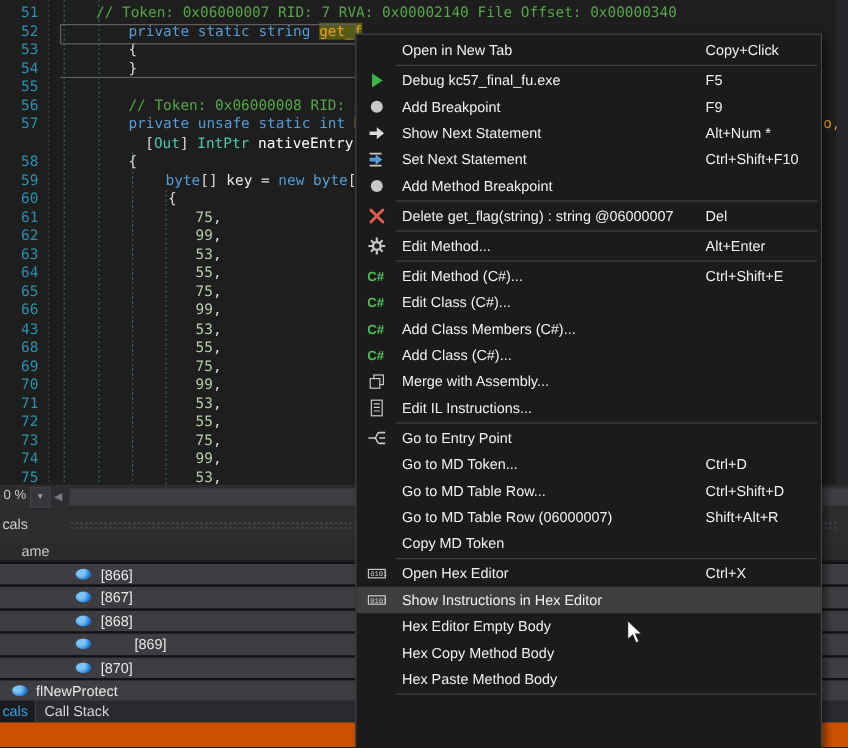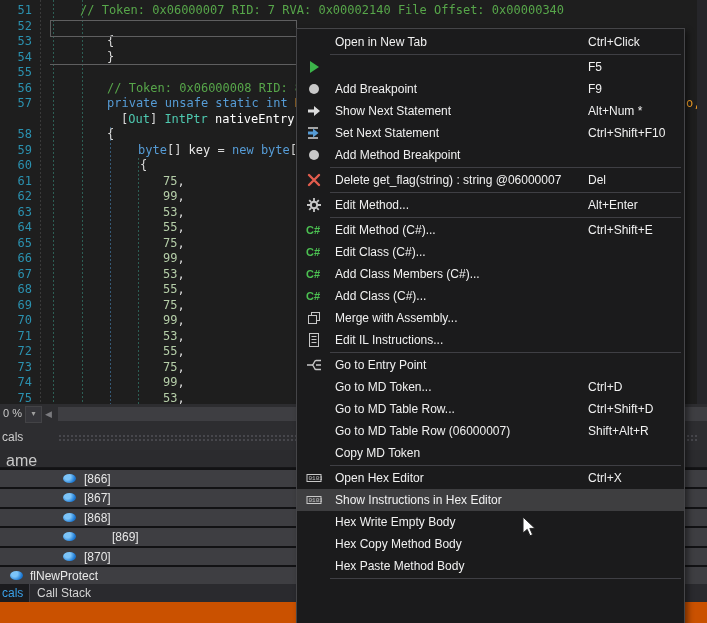--- a/index.html
+++ b/index.html
@@ -35,21 +35,21 @@
     border:1px solid #434346;color:#A0A0A0;font-size:8px;text-align:center;line-height:14px;}
   .hs-arrow{position:absolute;left:45px;top:5px;font-size:9px;color:#7A7A7E;}
   .hs-track{position:absolute;left:58px;top:3px;width:649px;height:14px;background:#3E3E42;}
   
   .locals-title{position:absolute;left:0;top:424px;width:707px;height:26px;background:#2D2D30;}
   .locals-title-text{position:absolute;left:2px;top:6px;font-size:12px;color:#CCCCCC;}
   .locals-dots{position:absolute;left:58px;top:10px;width:640px;height:7px;
     background-image:radial-gradient(#47474C 1px,transparent 1px);background-size:4px 4px;}
   .locals-header{position:absolute;left:0;top:450px;width:707px;height:17px;background:#2B2B2E;
     border-bottom:1px solid #161618;}
-  .locals-header-text{position:absolute;left:6px;top:2px;font-size:16px;color:#C8C8C8;}
+  .locals-header-text{position:absolute;left:18px;top:2px;font-size:12px;color:#C8C8C8;}
   .locals-rows{position:absolute;left:0;top:468px;width:707px;}
   .locals-row{position:relative;width:707px;height:19.4px;box-sizing:border-box;
     background:var(--row-bg,#3E3E42);border-top:2px solid #121214;}
   .row-icon{position:absolute;top:4px;width:13px;height:9px;border-radius:50%;
     background:radial-gradient(circle at 35% 30%,#7CC4F8 0 30%,#1E7AD4 70%,#0E5AA8 100%);}
   .row-label{position:absolute;top:2px;font-size:12px;color:#E8E8E8;}
   
   .tabbar{position:absolute;left:0;top:584px;width:707px;height:18px;background:#2A2A2E;}
   .tab-active{position:absolute;left:0;top:0;height:18px;padding:0 6px 0 2px;background:#1B1B1E;
     border-right:1px solid #3F3F46;color:var(--tab-blue,#3AA0E8);font-size:12px;line-height:18px;}
@@ -78,37 +78,37 @@
 
   <div class="editor">
     <div class="guide" style="left:40px;top:0;height:404px;background:repeating-linear-gradient(to bottom,#3A3A3A 0 2px,transparent 2px 4px);"></div>
     <div class="guide" style="left:53px;top:0;height:404px;background:repeating-linear-gradient(to bottom,#2D5F55 0 2px,transparent 2px 4px);"></div>
     <div class="guide" style="left:82px;top:0;height:404px;background:repeating-linear-gradient(to bottom,#2D5F55 0 2px,transparent 2px 4px);"></div>
     <div class="guide" style="left:110px;top:127px;height:277px;background:repeating-linear-gradient(to bottom,#365A77 0 2px,transparent 2px 4px);"></div>
     <div class="guide" style="left:138px;top:158px;height:246px;background:repeating-linear-gradient(to bottom,#2D5F55 0 2px,transparent 2px 4px);"></div>
     <div id="code-lines">
         <div class="code-line" style="top: -12.5px;"><span class="line-num">50</span><span class="code-text" style="left: 0px;"></span></div>
         <div class="code-line" style="top: 3px;"><span class="line-num">51</span><span class="code-text" style="left: 80px;"><span class="tok tok-comment">// Token: 0x06000007 RID: 7 RVA: 0x00002140 File Offset: 0x00000340</span></span></div>
-        <div class="code-line" style="top: 18.5px;"><span class="line-num">52</span></div>
+        <div class="code-line" style="top: 18.5px;"><span class="line-num">52</span><span class="code-text" style="left: 107px;"><span class="tok tok-keyword">private static string </span><span class="tok tok-method-hl">get_f</span></span></div>
         <div class="code-line" style="top: 34px;"><span class="line-num">53</span><span class="code-text" style="left: 107px;"><span class="tok tok-punct">{</span></span></div>
         <div class="code-line" style="top: 49.5px;"><span class="line-num">54</span><span class="code-text" style="left: 107px;"><span class="tok tok-punct">}</span></span></div>
         <div class="code-line" style="top: 65px;"><span class="line-num">55</span><span class="code-text" style="left: 0px;"></span></div>
         <div class="code-line" style="top: 80.5px;"><span class="line-num">56</span><span class="code-text" style="left: 107px;"><span class="tok tok-comment">// Token: 0x06000008 RID: 8</span></span></div>
         <div class="code-line" style="top: 96px;"><span class="line-num">57</span><span class="code-text" style="left: 107px;"><span class="tok tok-keyword">private unsafe static int </span><span class="tok tok-method">H</span></span></div>
         <div class="code-line" style="top: 111.5px;"><span class="line-num"></span><span class="code-text" style="left: 121px;"><span class="tok tok-punct">[</span><span class="tok tok-type">Out</span><span class="tok tok-punct">] </span><span class="tok tok-type">IntPtr</span><span class="tok tok-punct"> </span><span class="tok tok-param">nativeEntry</span><span class="tok tok-punct">,</span></span></div>
         <div class="code-line" style="top: 127px;"><span class="line-num">58</span><span class="code-text" style="left: 107px;"><span class="tok tok-punct">{</span></span></div>
         <div class="code-line" style="top: 142.5px;"><span class="line-num">59</span><span class="code-text" style="left: 138px;"><span class="tok tok-keyword">byte</span><span class="tok tok-punct">[] </span><span class="tok tok-local">key</span><span class="tok tok-punct"> = </span><span class="tok tok-keyword">new</span><span class="tok tok-punct"> </span><span class="tok tok-keyword">byte</span><span class="tok tok-punct">[]</span></span></div>
         <div class="code-line" style="top: 158px;"><span class="line-num">60</span><span class="code-text" style="left: 140px;"><span class="tok tok-punct">{</span></span></div>
         <div class="code-line" style="top: 173.5px;"><span class="line-num">61</span><span class="code-text" style="left: 163px;"><span class="tok tok-number">75</span><span class="tok tok-punct">,</span></span></div>
         <div class="code-line" style="top: 189px;"><span class="line-num">62</span><span class="code-text" style="left: 163px;"><span class="tok tok-number">99</span><span class="tok tok-punct">,</span></span></div>
         <div class="code-line" style="top: 204.5px;"><span class="line-num">63</span><span class="code-text" style="left: 163px;"><span class="tok tok-number">53</span><span class="tok tok-punct">,</span></span></div>
         <div class="code-line" style="top: 220px;"><span class="line-num">64</span><span class="code-text" style="left: 163px;"><span class="tok tok-number">55</span><span class="tok tok-punct">,</span></span></div>
         <div class="code-line" style="top: 235.5px;"><span class="line-num">65</span><span class="code-text" style="left: 163px;"><span class="tok tok-number">75</span><span class="tok tok-punct">,</span></span></div>
         <div class="code-line" style="top: 251px;"><span class="line-num">66</span><span class="code-text" style="left: 163px;"><span class="tok tok-number">99</span><span class="tok tok-punct">,</span></span></div>
-        <div class="code-line" style="top: 266.5px;"><span class="line-num">67</span><span class="code-text" style="left: 163px;"><span class="tok tok-number">53</span><span class="tok tok-punct">,</span></span></div>
+        <div class="code-line" style="top: 266.5px;"><span class="line-num">43</span><span class="code-text" style="left: 163px;"><span class="tok tok-number">53</span><span class="tok tok-punct">,</span></span></div>
         <div class="code-line" style="top: 282px;"><span class="line-num">68</span><span class="code-text" style="left: 163px;"><span class="tok tok-number">55</span><span class="tok tok-punct">,</span></span></div>
         <div class="code-line" style="top: 297.5px;"><span class="line-num">69</span><span class="code-text" style="left: 163px;"><span class="tok tok-number">75</span><span class="tok tok-punct">,</span></span></div>
         <div class="code-line" style="top: 313px;"><span class="line-num">70</span><span class="code-text" style="left: 163px;"><span class="tok tok-number">99</span><span class="tok tok-punct">,</span></span></div>
         <div class="code-line" style="top: 328.5px;"><span class="line-num">71</span><span class="code-text" style="left: 163px;"><span class="tok tok-number">53</span><span class="tok tok-punct">,</span></span></div>
         <div class="code-line" style="top: 344px;"><span class="line-num">72</span><span class="code-text" style="left: 163px;"><span class="tok tok-number">55</span><span class="tok tok-punct">,</span></span></div>
         <div class="code-line" style="top: 359.5px;"><span class="line-num">73</span><span class="code-text" style="left: 163px;"><span class="tok tok-number">75</span><span class="tok tok-punct">,</span></span></div>
         <div class="code-line" style="top: 375px;"><span class="line-num">74</span><span class="code-text" style="left: 163px;"><span class="tok tok-number">99</span><span class="tok tok-punct">,</span></span></div>
         <div class="code-line" style="top: 390.5px;"><span class="line-num">75</span><span class="code-text" style="left: 163px;"><span class="tok tok-number">53</span><span class="tok tok-punct">,</span></span></div>
       </div>
     <div class="cur-line-box"></div>
@@ -162,29 +162,30 @@
     <span class="tab-active">cals</span>
     <span class="tab">Call Stack</span>
   </div>
 
   <div class="statusbar"></div>
 
   <div class="context-menu" id="context-menu">
       <div class="menu-item">
         <span class="mi-icon"></span>
         <span class="mi-label">Open in New Tab</span>
-        <span class="mi-shortcut">Ctrl+Click</span>
+        <span class="mi-shortcut">Copy+Click</span>
       </div>
       <div class="menu-sep"></div>
       <div class="menu-item">
         <span class="mi-icon">
           <svg width="16" height="16">
             <path d="M4 2 L13 8 L4 14 Z" fill="#3CB44A"></path>
           </svg>
         </span>
+        <span class="mi-label">Debug kc57_final_fu.exe</span>
         <span class="mi-shortcut">F5</span>
       </div>
       <div class="menu-item">
         <span class="mi-icon">
           <svg width="16" height="16">
             <circle cx="8" cy="8" r="5" fill="#C8C8C8"></circle>
           </svg>
         </span>
         <span class="mi-label">Add Breakpoint</span>
         <span class="mi-shortcut">F9</span>
@@ -342,21 +343,21 @@
           <svg width="16" height="16">
             <rect x="1" y="4.5" width="14" height="7" fill="none" stroke="#C8C8C8"></rect>
             <text x="2.5" y="10.2" font-size="6" fill="#C8C8C8" font-family="Liberation Mono, monospace">0101</text>
           </svg>
         </span>
         <span class="mi-label">Show Instructions in Hex Editor</span>
         <span class="mi-shortcut"></span>
       </div>
       <div class="menu-item">
         <span class="mi-icon"></span>
-        <span class="mi-label">Hex Write Empty Body</span>
+        <span class="mi-label">Hex Editor Empty Body</span>
         <span class="mi-shortcut"></span>
       </div>
       <div class="menu-item">
         <span class="mi-icon"></span>
         <span class="mi-label">Hex Copy Method Body</span>
         <span class="mi-shortcut"></span>
       </div>
       <div class="menu-item">
         <span class="mi-icon"></span>
         <span class="mi-label">Hex Paste Method Body</span>

